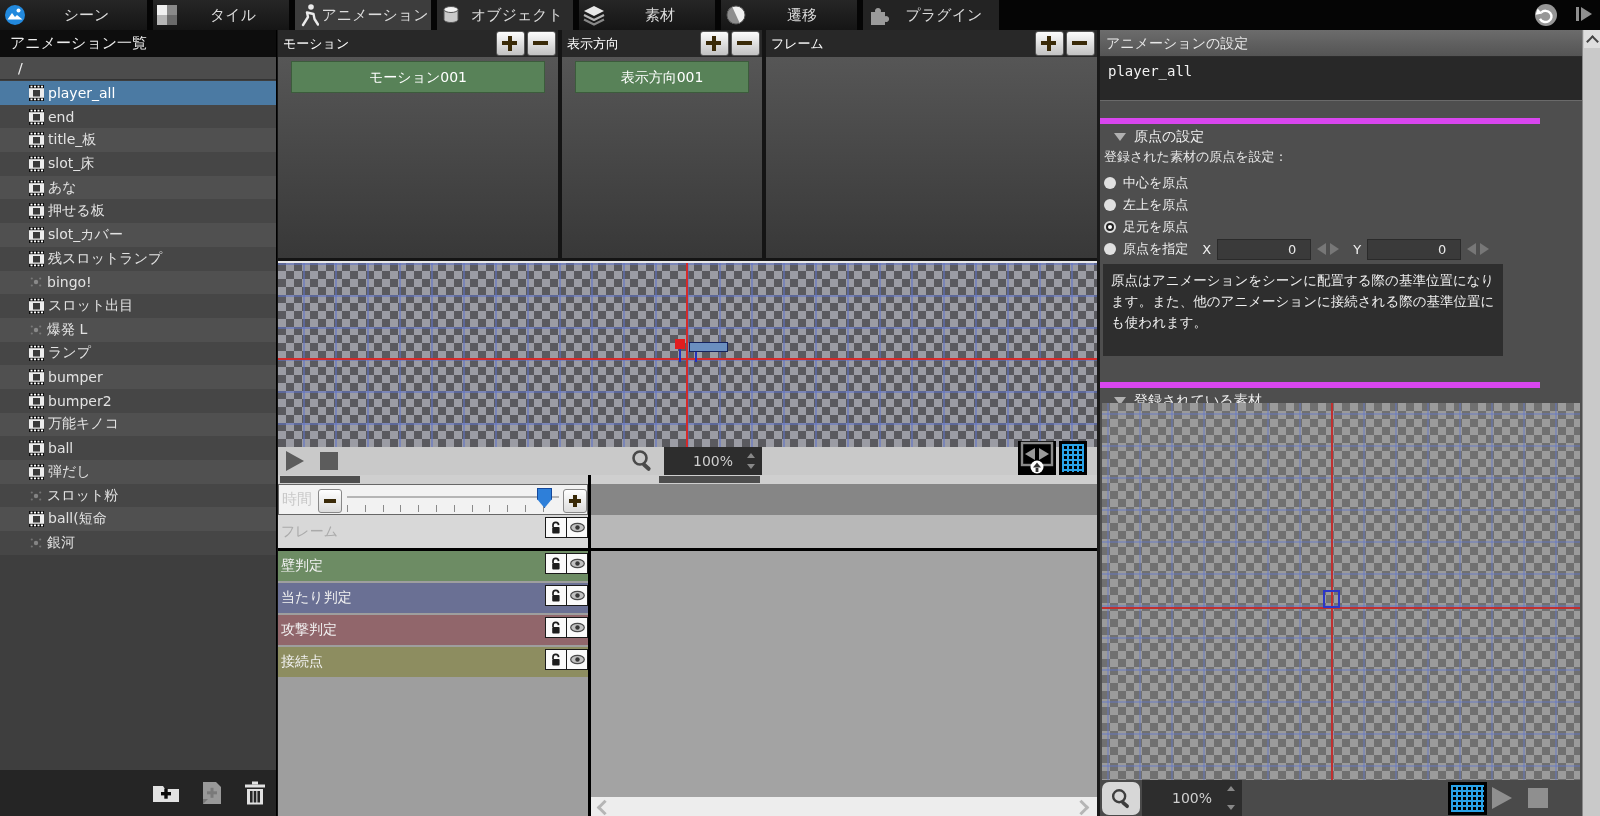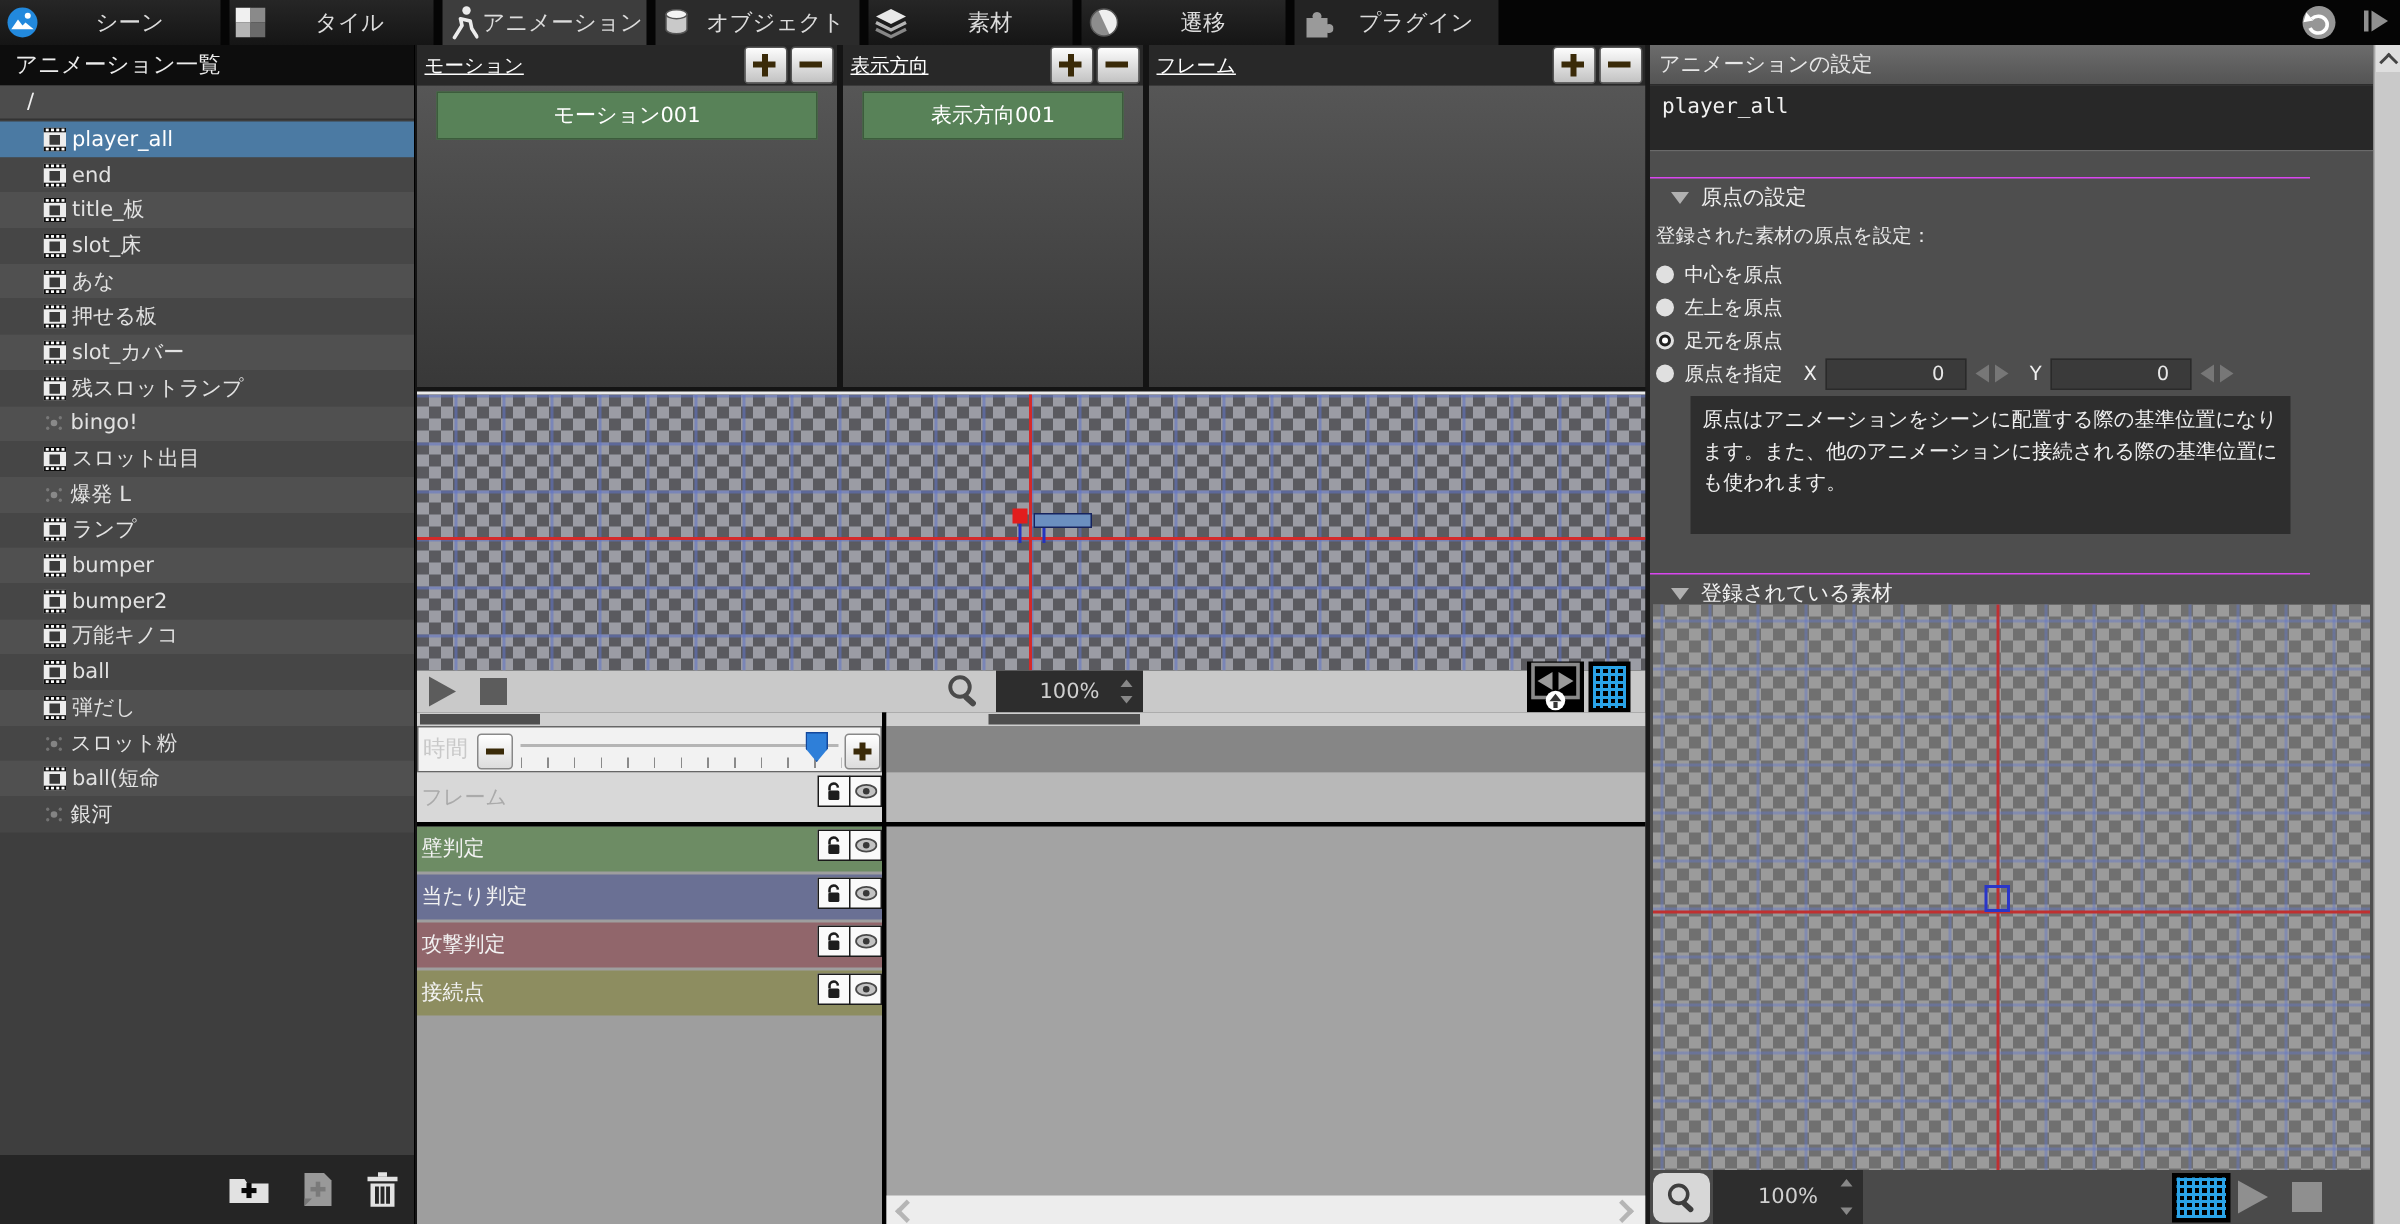--- a/index.html
+++ b/index.html
@@ -32,21 +32,21 @@
   .sb-item:nth-child(odd){background:#505050;}
   .sb-item:nth-child(even){background:#464646;}
   .sb-item.selected{background:#4b7aa3;color:#fff;}
   .sb-item .ico{margin-left:29px;margin-right:4px;flex:0 0 auto;}
   #sb-toolbar{left:0;top:740px;width:100%;height:46px;background:#252525;
               display:flex;align-items:center;gap:22px;padding-left:152px;}
   #sb-toolbar .tbtn{cursor:pointer;}
 
   
   .panel-h{height:27px;background:#282828;color:#fff;font-size:13px;display:flex;align-items:center;}
-  .panel-h .ph-label{padding-left:5px;flex:1;white-space:nowrap;overflow:hidden;text-decoration:underline;}
+  .panel-h .ph-label{padding-left:5px;flex:1;white-space:nowrap;overflow:hidden;}
   .pm-btn{width:27px;height:23px;margin-right:2px;border:1px solid #555;border-radius:3px;
           background:linear-gradient(#fdfdfd,#c2c2c2);position:relative;cursor:pointer;flex:0 0 auto;}
   .pm-btn i{position:absolute;background:#3a2a08;}
   .pm-btn .hbar{left:5px;top:9px;width:15px;height:4px;}
   .pm-btn .vbar{left:10.5px;top:3.5px;width:4px;height:15px;}
   .panel-b{position:absolute;left:0;top:27px;right:0;bottom:0;background:linear-gradient(#565656,#383838);}
   .green-item{height:30px;margin:4px 13px;background:#588258;border:1px solid #3c5c3c;
               color:#fff;font-size:14px;text-align:center;line-height:30px;cursor:pointer;}
   #panel-motion{left:278px;top:30px;width:280px;height:228px;}
   #panel-direction{left:562px;top:30px;width:200px;height:228px;}
@@ -119,41 +119,41 @@
   .chev.r{right:10px;transform:rotate(225deg);}
 
   
   #border-mid{left:1097px;top:30px;width:3px;height:786px;background:#1a1a1a;}
   #rightpanel{left:1100px;top:30px;width:482px;height:786px;background:#4e4e4e;color:#e8e8e8;}
   #rp-header{left:0;top:0;width:482px;height:27px;background:linear-gradient(#6c6c6c,#545454);
              font-size:14px;line-height:27px;padding-left:6px;border-bottom:1px solid #2c2c2c;}
   #rp-name{left:0;top:27px;width:482px;height:44px;background:#282828;color:#f2f2f2;
            font-family:"DejaVu Sans Mono","Liberation Mono",monospace;font-size:14px;
            padding:6px 8px;border-bottom:1px solid #6a6a6a;cursor:text;}
-  .sect-h{position:absolute;left:0;width:440px;height:26px;border-top:1px solid #d946ef;
+  .sect-h{position:absolute;left:0;width:440px;height:26px;border-top:6px solid #d946ef;
           display:flex;align-items:center;cursor:pointer;}
   .tri{width:0;height:0;border-top:8px solid #b0b0b0;border-left:6px solid transparent;
        border-right:6px solid transparent;margin:0 8px 0 14px;}
   .sect-h span{font-size:14px;color:#f0f0f0;}
   #rp-origin-label{left:4px;top:118px;font-size:13px;}
   #rp-radios{left:4px;top:142px;}
   .radio-row{display:flex;align-items:center;height:22px;cursor:pointer;}
   .rad{width:12px;height:12px;border-radius:50%;background:#e0e0e0;margin-right:7px;flex:0 0 auto;}
   .rad.sel{background:#1f1f1f;border:2px solid #e0e0e0;width:8px;height:8px;position:relative;}
   .rad.sel::after{content:"";position:absolute;left:2px;top:2px;width:4px;height:4px;border-radius:50%;background:#fff;}
   .radio-row .rlab{font-size:13px;color:#f0f0f0;}
   .axis-lab{font-size:13px;color:#f0f0f0;margin:0 6px 0 14px;}
   .stepbox{width:78px;height:19px;background:#3a3a3a;border:1px solid #2a2a2a;color:#e8e8e8;
            font-size:13px;text-align:right;padding-right:14px;line-height:19px;cursor:text;}
   .arrL{width:0;height:0;border-right:9px solid #777;border-top:6px solid transparent;
         border-bottom:6px solid transparent;margin-left:6px;cursor:pointer;}
   .arrR{width:0;height:0;border-left:9px solid #777;border-top:6px solid transparent;
         border-bottom:6px solid transparent;margin-left:4px;cursor:pointer;}
   #rp-help{left:3px;top:234px;width:400px;height:92px;background:#2e2e2e;color:#efefef;
-           font-size:13.5px;line-height:1.55;padding:6px 8px;margin-left:24px;}
+           font-size:13.5px;line-height:1.55;padding:6px 8px;}
   #rp-preview{left:2px;top:373px;width:478px;height:377px;
     background-image:
       linear-gradient(to right, rgba(100,120,200,.45) 2px, transparent 2px),
       linear-gradient(to bottom, rgba(100,120,200,.45) 2px, transparent 2px),
       repeating-conic-gradient(#9b9b9b 0% 25%, #707070 25% 50%);
     background-size:32px 32px,32px 32px,16px 16px;
     background-position:5px 0,0 10px,0 0;}
   #pv-vline{left:229px;top:0;width:2px;height:377px;background:#c03030;}
   #pv-hline{left:0;top:204px;width:478px;height:2px;background:#c03030;}
   #pv-sprite{left:221px;top:187px;width:17px;height:18px;border:2px solid #2a36c8;}

